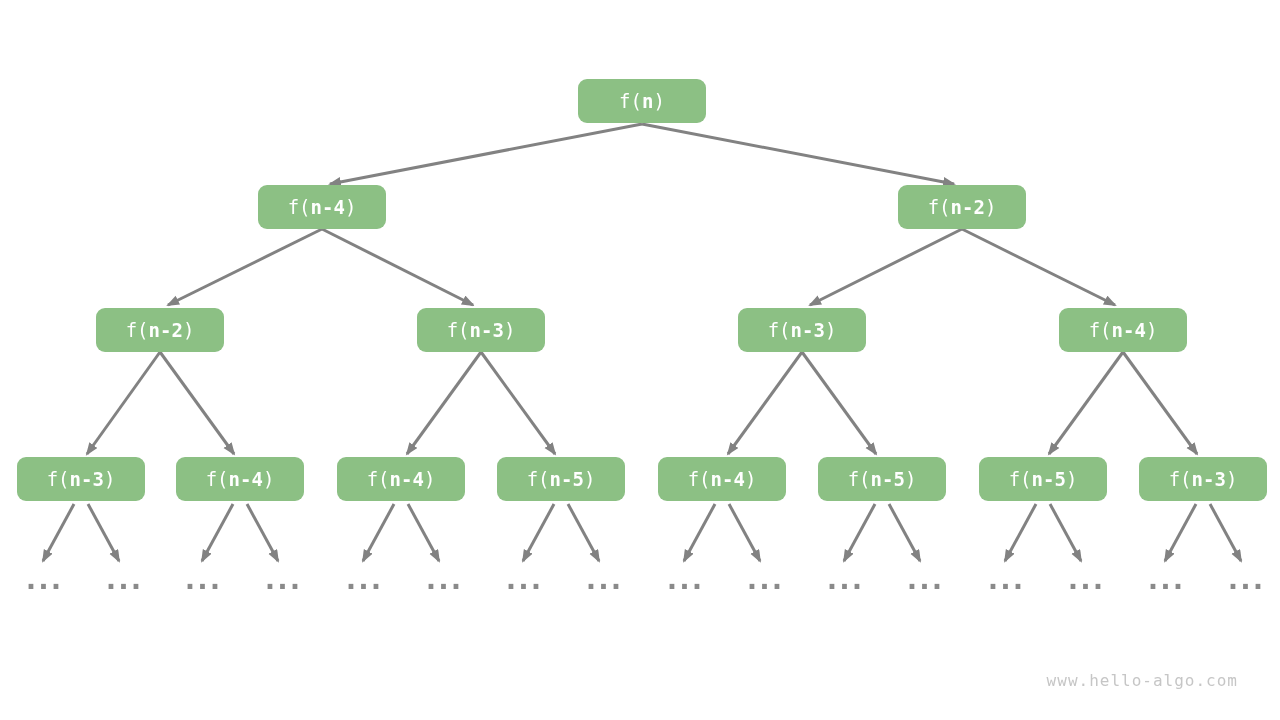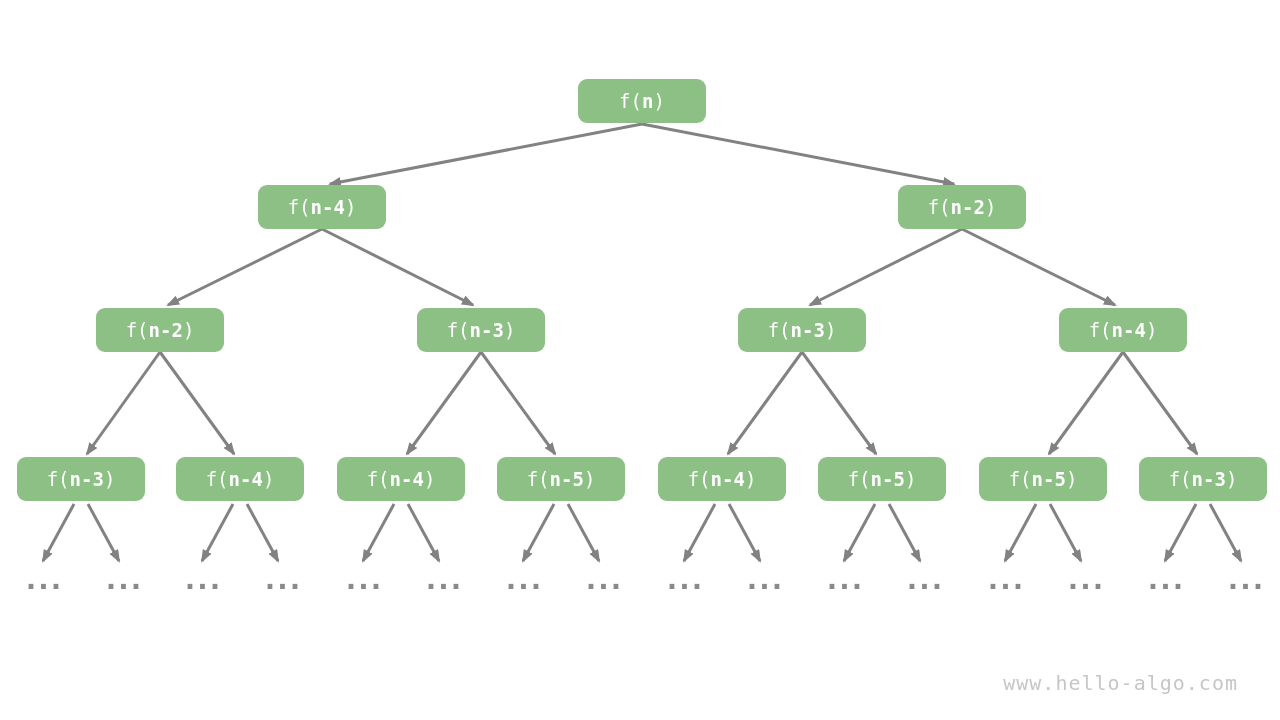--- a/index.html
+++ b/index.html
@@ -32,21 +32,21 @@
     color:var(--dots,#8A8A8A);
     font-size:29px;
     font-weight:bold;
     line-height:26px;
     letter-spacing:-5px;
     text-align:center;
   }
   .watermark{
     position:absolute;
     right:42px;top:671px;
-    font-size:20px;
+    font-size:16px;
     color:#C6C6C6;
     letter-spacing:1px;
   }
 </style>
 </head>
 <body>
 
 <div class="canvas" style="--node-fill: #8CC084; --node-text: #FFFFFF; --arrow: #828282; --dots: #8A8A8A;">
 
   <svg class="edges" viewBox="0 0 1280 720">

